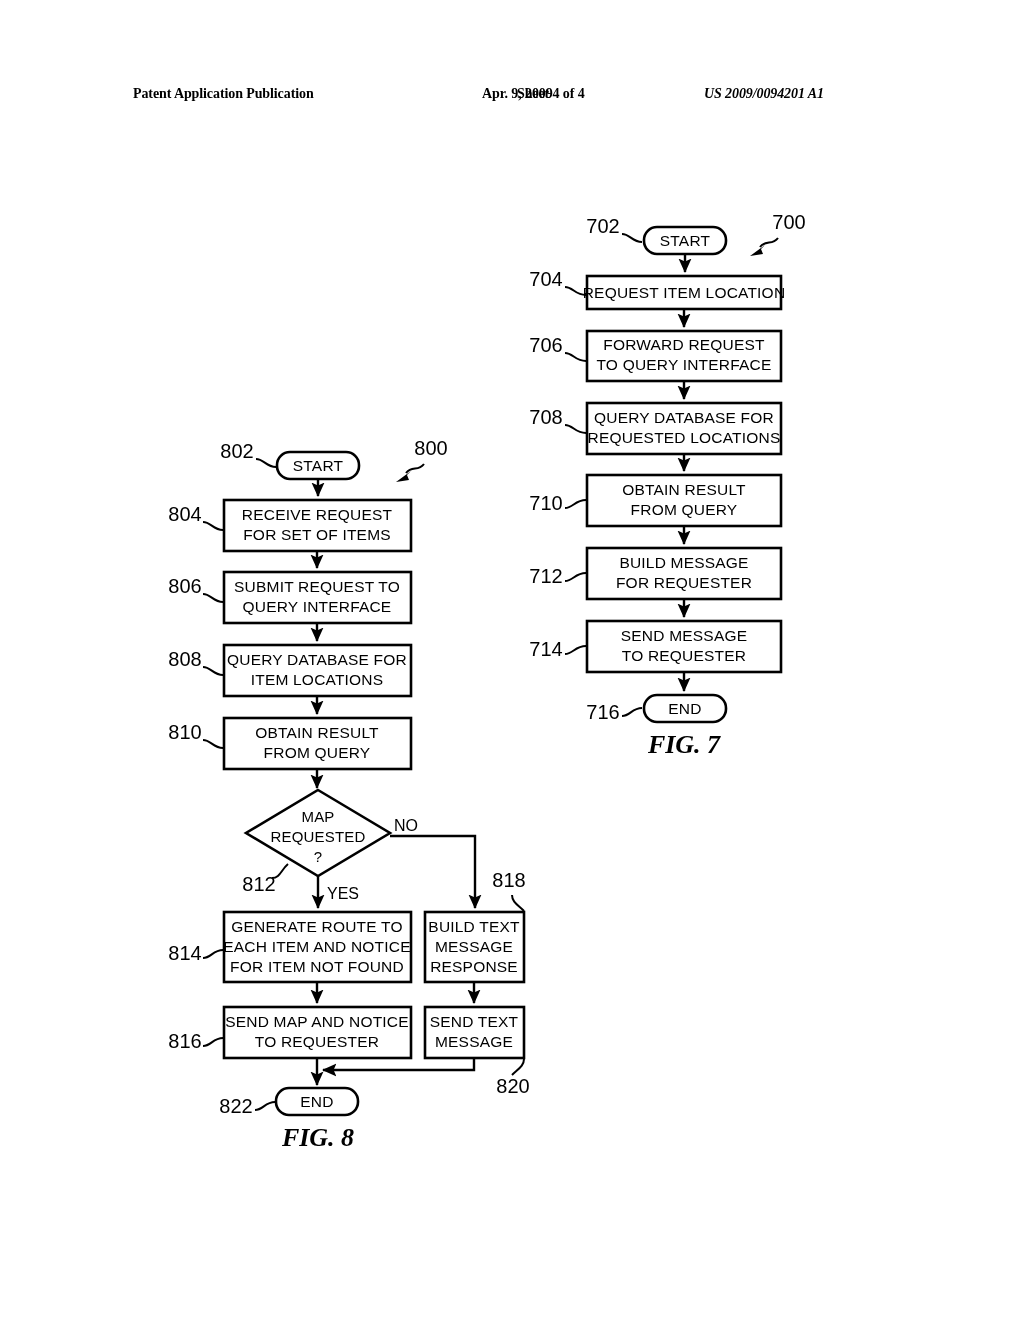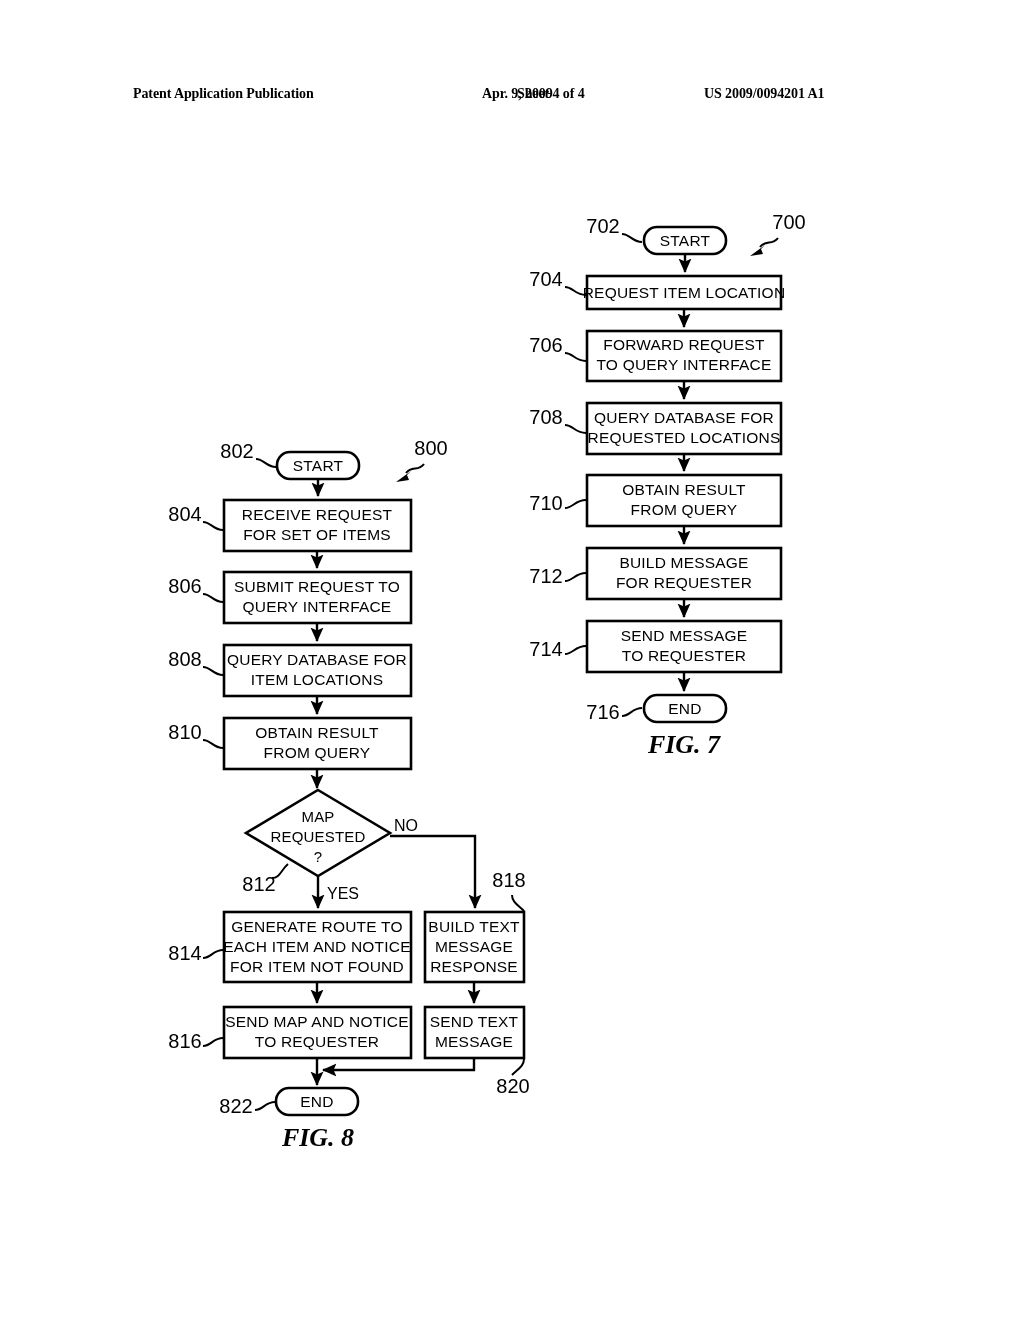--- a/index.html
+++ b/index.html
@@ -29,21 +29,21 @@
     letter-spacing: -0.1px;
     white-space: nowrap;
   }
   #page-header .hdr-cell {
     position: absolute;
     top: 0;
   }
   #hdr-publication { left: 133px; }
   #hdr-date        { left: 452px; margin-left: 30px; }
   #hdr-sheet       { left: 517px; }
-  #hdr-patno       { left: 704px; }
+  #hdr-patno       { left: 704px; font-style: italic; }
 
   
   #figures {
     position: absolute;
     top: 0;
     left: 0;
     width: 1024px;
     height: 1320px;
   }
   #figures svg {

